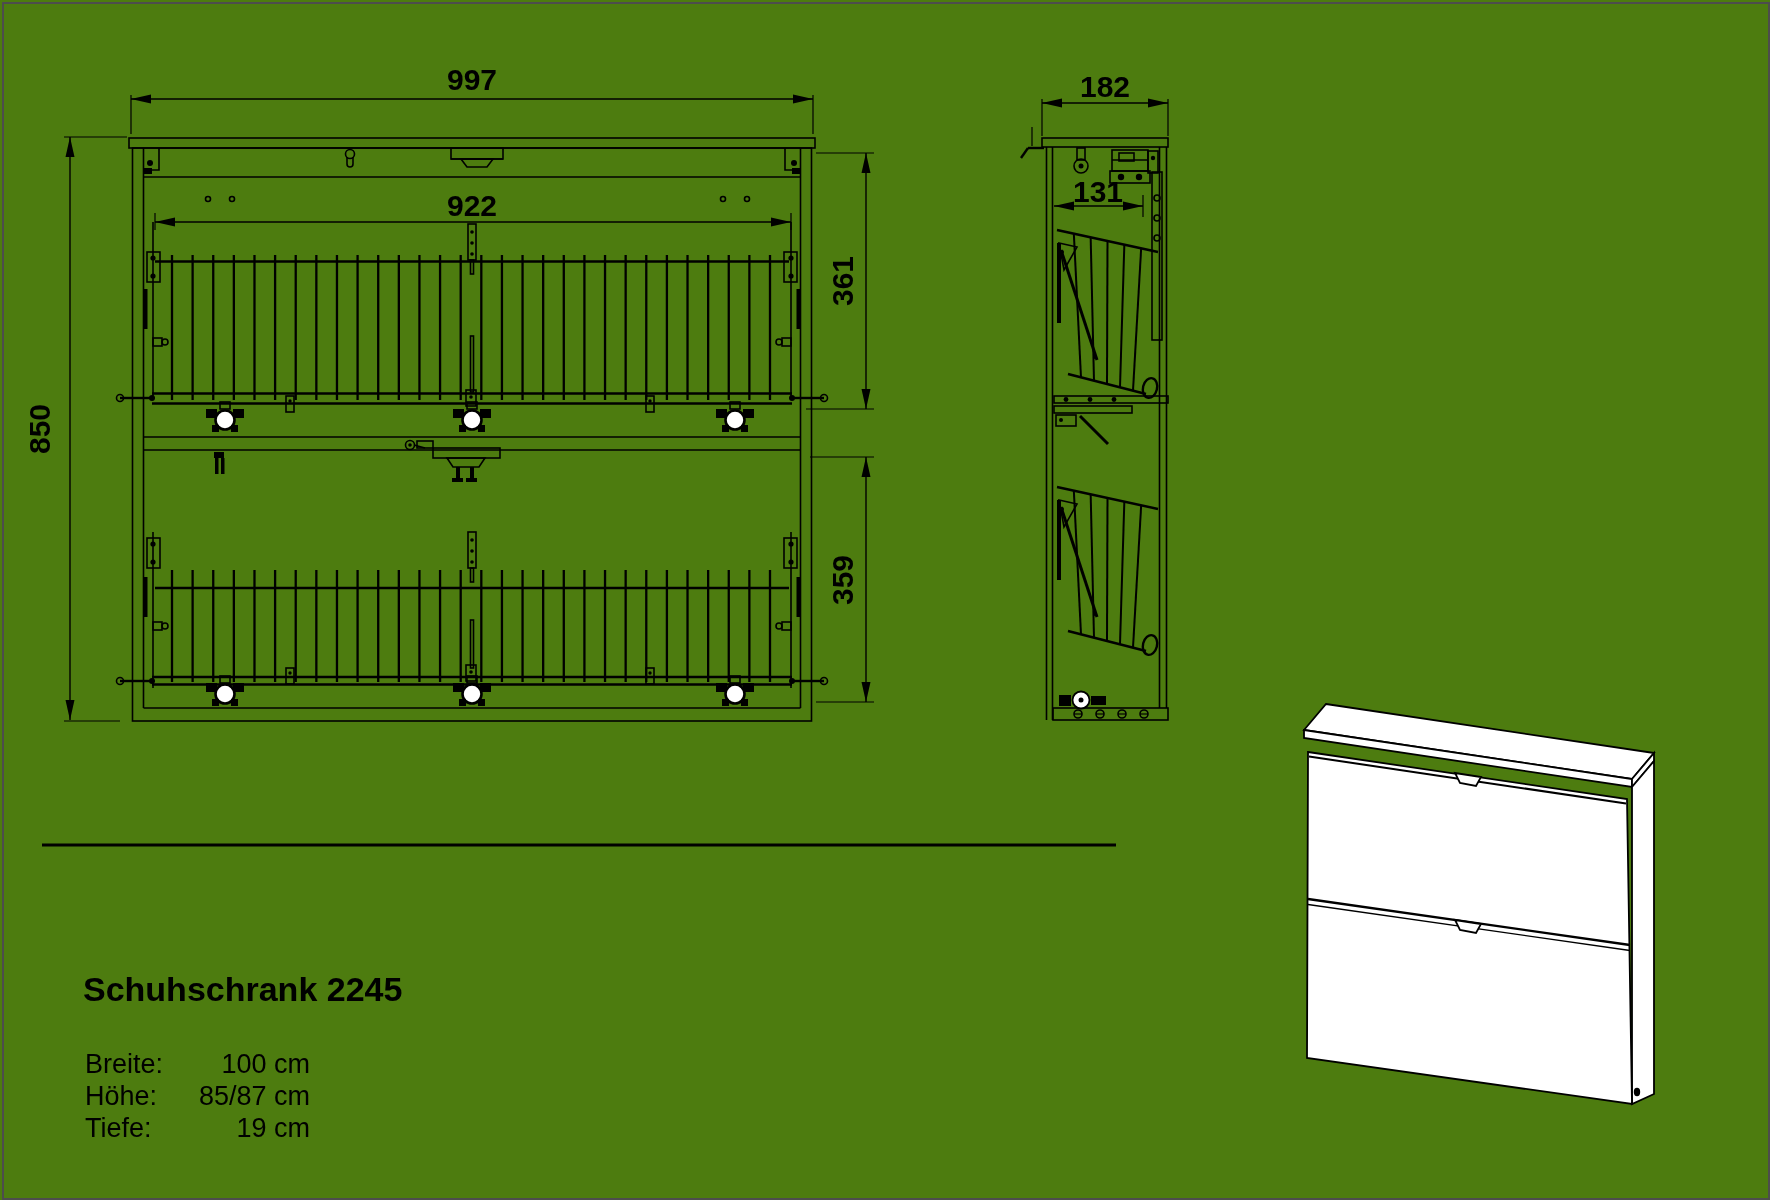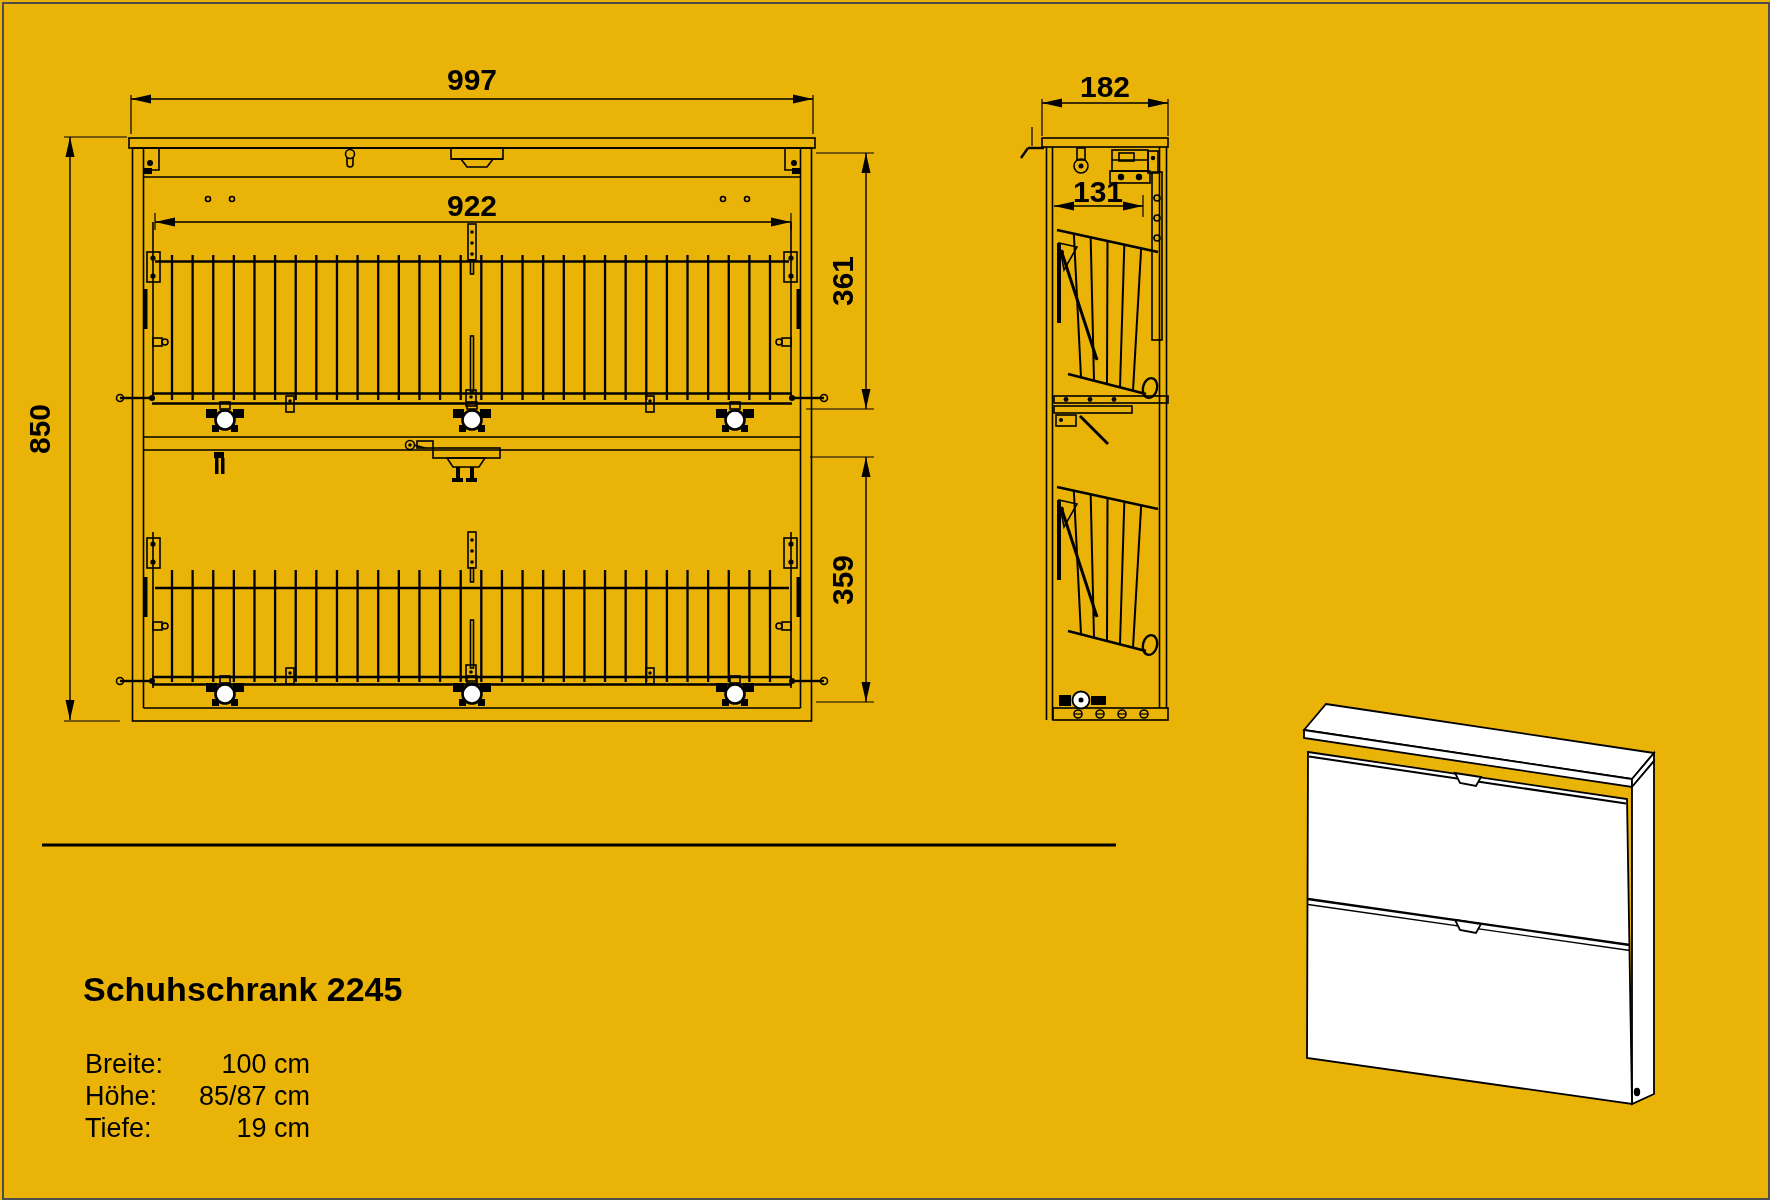--- a/index.html
+++ b/index.html
@@ -1,16 +1,16 @@
 <!DOCTYPE html>
 <html><head>
 <meta charset="utf-8">
 <style>
   html,body{margin:0;padding:0;background:#fff;}
-  .page{position:relative;width:1770px;height:1200px;background:#eab308;overflow:hidden;
+  .page{position:relative;width:1770px;height:1200px;background:#4d7c0f;overflow:hidden;
         font-family:"Liberation Sans",sans-serif;}
   .frame{position:absolute;left:2px;top:2px;width:1764px;height:1194px;
          border:2px solid #4d4d4d;}
   svg{position:absolute;left:0;top:0;display:block;}
   text{fill:#000;}
   .dimnum{font-family:"Liberation Sans",sans-serif;font-size:30px;font-weight:bold;}
   .title{font-family:"Liberation Sans",sans-serif;font-size:34px;font-weight:bold;}
   .spec{font-family:"Liberation Sans",sans-serif;font-size:27px;}
   .ln{stroke:#000;stroke-width:1.6;fill:none;}
   .thin{stroke:#000;stroke-width:1.2;fill:none;}

